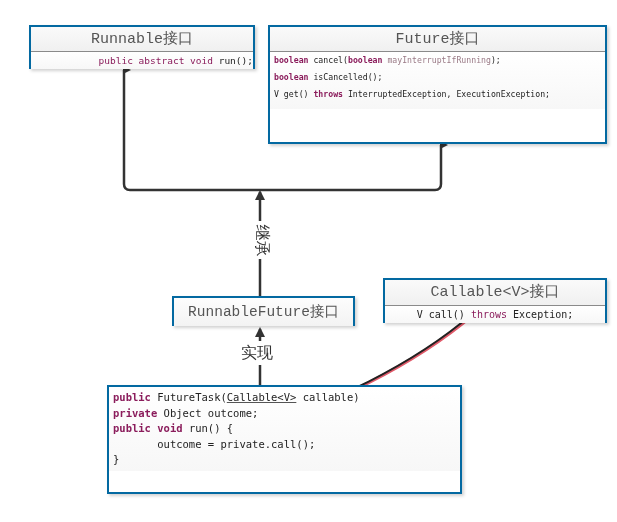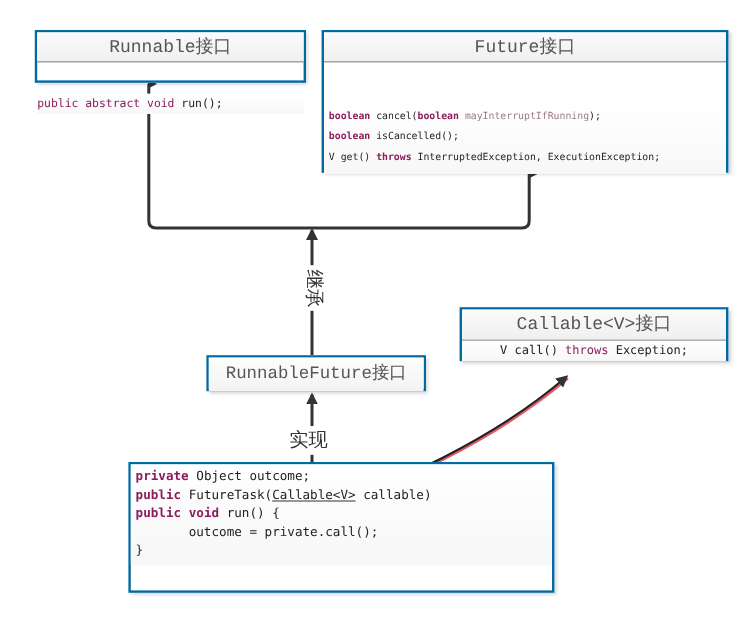--- a/index.html
+++ b/index.html
@@ -28,31 +28,31 @@
     color: #222;
     background: linear-gradient(#ffffff, #f7f7f7);
   }
   .kw { color: #8b1d5c; font-weight: bold; }
   .param { color: #9a7a86; }
   .kwn { color: #8b1d5c; }
 
   
   #runnable { left: 29px; top: 25px; width: 226px; height: 44px; }
   #runnable .hdr { height: 25px; line-height: 25px; font-size: 15px; }
-  #runnable .body { font-size: 9.5px; text-align: left; line-height: 17px; margin-top: 26px; }
+  #runnable .body { font-size: 9.5px; text-align: right; line-height: 17px; }
 
   
   #future { left: 268px; top: 25px; width: 339px; height: 119px; }
   #future .hdr { height: 25px; line-height: 25px; font-size: 15px; }
-  #future .body { font-size: 8.2px; padding: 3px 4px; line-height: 11px; margin-top: 36px; }
+  #future .body { font-size: 8.2px; padding: 3px 4px; line-height: 11px; }
   #future .body .ln { margin-bottom: 6px; white-space: nowrap; }
   #future .body .ln.multi { white-space: normal; margin-bottom: 0; }
 
   
-  #callable { left: 383px; top: 256px; width: 224px; height: 45px; }
+  #callable { left: 383px; top: 278px; width: 224px; height: 45px; }
   #callable .hdr { height: 26px; line-height: 26px; font-size: 15px; }
   #callable .body { font-size: 10px; text-align: center; line-height: 17px; }
 
   
   #rfuture { left: 172px; top: 296px; width: 183px; height: 30px; }
   #rfuture .hdr { height: 28px; line-height: 28px; font-size: 14.5px; border-bottom: none; background: linear-gradient(#fdfdfd,#f3f3f3); }
 
   
   #futuretask { left: 107px; top: 385px; width: 355px; height: 109px; }
   #futuretask .hdr { height: 29px; line-height: 29px; font-size: 15px; }
@@ -64,21 +64,21 @@
   .lbl {
     position: absolute; background: #fff;
     font-family: "DejaVu Serif", serif; color: #333;
     font-size: 16px;
   }
   #lbl-inherit {
     left: 251px; top: 221px; width: 20px; height: 38px;
     display: flex; align-items: center; justify-content: center;
   }
   #lbl-inherit span { transform: rotate(90deg); display: inline-block; white-space: nowrap; }
-  #lbl-impl { left: 240px; top: 355px; padding: 0 1px; line-height: 24px; }
+  #lbl-impl { left: 240px; top: 341px; padding: 0 1px; line-height: 24px; }
 </style>
 </head>
 <body>
 
 <svg id="lines" width="617" height="522">
   <defs>
     <marker id="ah" markerWidth="8" markerHeight="8" refX="4" refY="7" orient="auto" markerUnits="userSpaceOnUse">
       <path d="M0,8 L4,0 L8,8 Z" fill="#333"></path>
     </marker>
     <marker id="ah2" markerWidth="10" markerHeight="10" refX="8" refY="5" orient="auto" markerUnits="userSpaceOnUse">
@@ -122,14 +122,14 @@
   <div class="body">
     <span>V call() </span><span class="kwn">throws</span><span> Exception;</span>
   </div>
 </div>
 
 <div class="box" id="rfuture">
   <div class="hdr">RunnableFuture接口</div>
 </div>
 
 <div class="box" id="futuretask">
-  <div class="body"><div><span class="kw">private</span><span> Object outcome;</span></div><div><span class="kw">public</span><span> FutureTask(</span><span class="ul">Callable&lt;V&gt;</span><span> callable)</span></div><div><span class="kw">public</span> <span class="kw">void</span><span> run() {</span></div><div>       outcome = private.call();</div><div>}</div></div>
+  <div class="body"><div><span class="kw">public</span><span> FutureTask(</span><span class="ul">Callable&lt;V&gt;</span><span> callable)</span></div><div><span class="kw">private</span><span> Object outcome;</span></div><div><span class="kw">public</span> <span class="kw">void</span><span> run() {</span></div><div>       outcome = private.call();</div><div>}</div></div>
 </div>
 
 </body></html>

